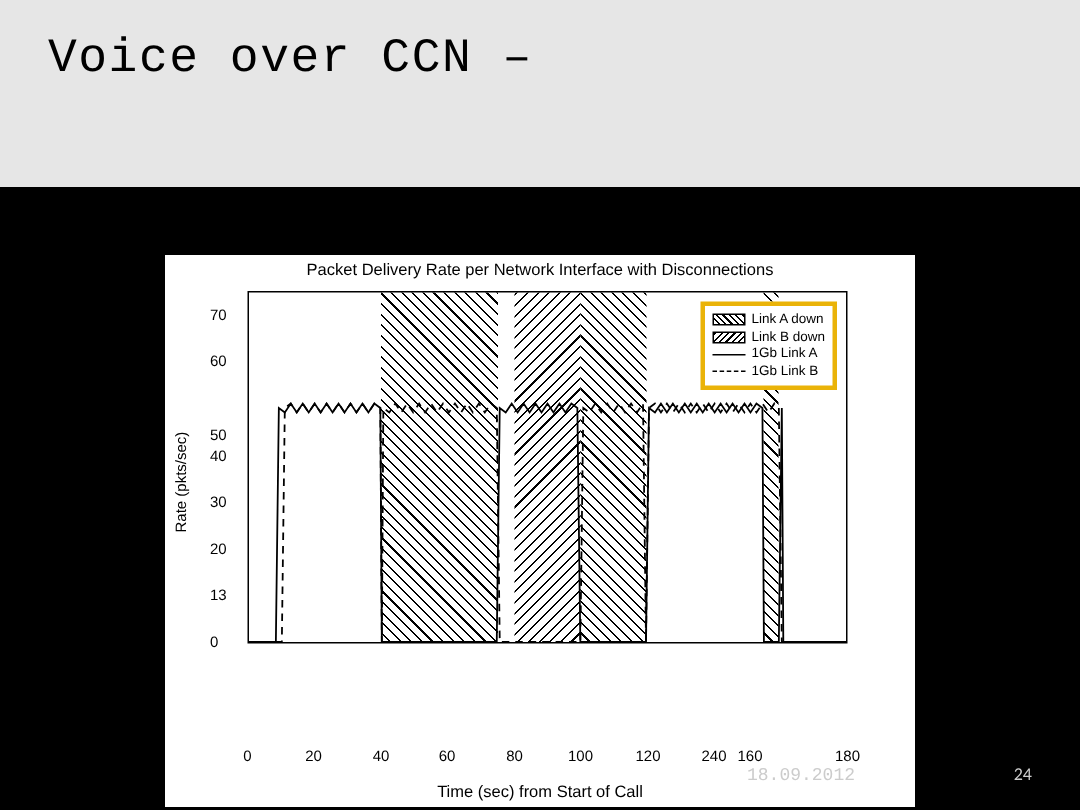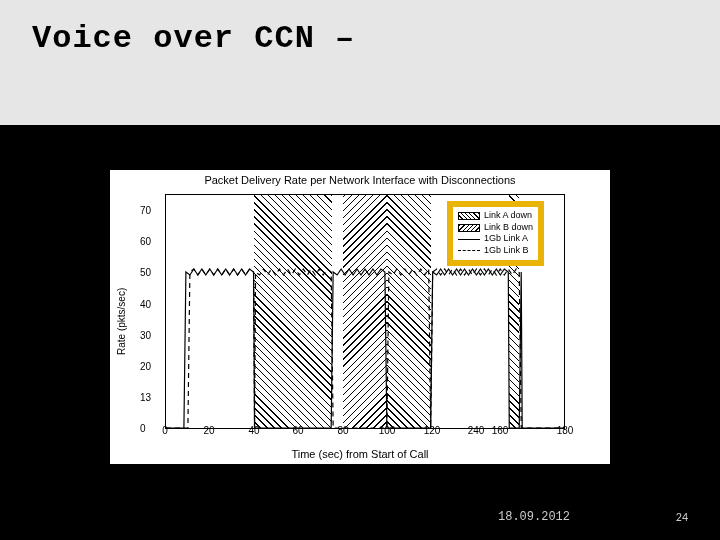--- a/index.html
+++ b/index.html
@@ -1,27 +1,27 @@
 <!DOCTYPE html>
 <html><head>
 <meta charset="utf-8">
 <style>
 html,body{margin:0;padding:0;width:720px;height:540px;background:#000;font-family:Consolas,'Courier New',monospace;overflow:hidden}
 .slide{width:720px;height:540px;position:relative;background:linear-gradient(to bottom,#e6e6e6 0,#e6e6e6 125px,#000 125px,#000 100%)}
-.title{position:absolute;left:32px;top:20px;right:32px;font-size:32px;font-weight:700;color:#000;line-height:1.2;letter-spacing:1px}
-.chart-wrap{position:absolute;left:110px;top:170px;width:500px;height:294px;background:#fff}
+.title{position:absolute;left:32px;top:20px;right:32px;font-size:32px;font-weight:400;color:#000;line-height:1.2;letter-spacing:1px}
+.chart-wrap{position:absolute;left:110px;top:170px;width:500px;height:368px;background:#fff}
 .chart-title{text-align:center;font-family:Helvetica,Arial,sans-serif;font-size:11px;color:#000;padding-top:4px}
 .plot{position:absolute;left:55px;top:24px;width:400px;height:235px;border:1px solid #000;box-sizing:border-box}
 .ylabel2{position:absolute;left:6px;top:185px;transform:rotate(-90deg);transform-origin:left top;font-size:10px;font-family:Helvetica,Arial,sans-serif;color:#000;white-space:nowrap}
 .xlabel{position:absolute;left:0;right:0;bottom:4px;text-align:center;font-size:11px;font-family:Helvetica,Arial,sans-serif;color:#000}
 .ytick{position:absolute;left:30px;width:22px;text-align:left;font-size:10px;font-family:Helvetica,Arial,sans-serif;color:#000}
 .xtick{position:absolute;bottom:28px;width:30px;text-align:center;font-size:10px;font-family:Helvetica,Arial,sans-serif;color:#000;margin-left:-15px}
 .hatch{position:absolute;top:0;bottom:0;background:repeating-linear-gradient(45deg,transparent 0,transparent 4px,#000 4px,#000 5px)}
 .hatch.b{background:repeating-linear-gradient(-45deg,transparent 0,transparent 4px,#000 4px,#000 5px)}
-.legend{position:absolute;right:20px;top:6px;border:6px solid #eab308;background:#fff;font-size:9px;font-family:Helvetica,Arial,sans-serif;padding:3px 5px;line-height:1.3}
+.legend{position:absolute;right:6px;top:6px;border:3px solid #eab308;background:#fff;font-size:9px;font-family:Helvetica,Arial,sans-serif;padding:3px 5px;line-height:1.3}
 .legend-row{display:flex;align-items:center;gap:4px}
 .leg-sw{width:22px;height:8px;border:1px solid #000;box-sizing:border-box}
 .leg-sw.ha{background:repeating-linear-gradient(45deg,transparent 0,transparent 2px,#000 2px,#000 3px)}
 .leg-sw.hb{background:repeating-linear-gradient(-45deg,transparent 0,transparent 2px,#000 2px,#000 3px)}
 .leg-line{width:22px;height:0;border-top:1.5px solid #000}
 .leg-line.dash{border-top:1.5px dashed #000}
 .footer-date{position:absolute;right:150px;bottom:16px;color:#ccc;font-size:12px;font-family:Liberation Mono, monospace}
 .footer-page{position:absolute;right:32px;bottom:16px;color:#ccc;font-size:12px;font-family:Calibri,Arial,sans-serif}
 svg.lines{position:absolute;left:0;top:0;width:100%;height:100%}
 </style>
@@ -69,21 +69,21 @@
             <span>1Gb Link B</span>
           </div>
       </div>
     </div>
 
     <span class="ytick" style="top:253px">0</span>
     <span class="ytick" style="top:222px">13</span>
     <span class="ytick" style="top:191px">20</span>
     <span class="ytick" style="top:160px">30</span>
     <span class="ytick" style="top:129px">40</span>
-    <span class="ytick" style="top:97px">50</span>
+    <span class="ytick" style="top:115px">50</span>
     <span class="ytick" style="top:66px">60</span>
     <span class="ytick" style="top:35px">70</span>
 
     <span class="xtick" style="left:55px">0</span>
     <span class="xtick" style="left:99px">20</span>
     <span class="xtick" style="left:144px">40</span>
     <span class="xtick" style="left:188px">60</span>
     <span class="xtick" style="left:233px">80</span>
     <span class="xtick" style="left:277px">100</span>
     <span class="xtick" style="left:322px">120</span>

